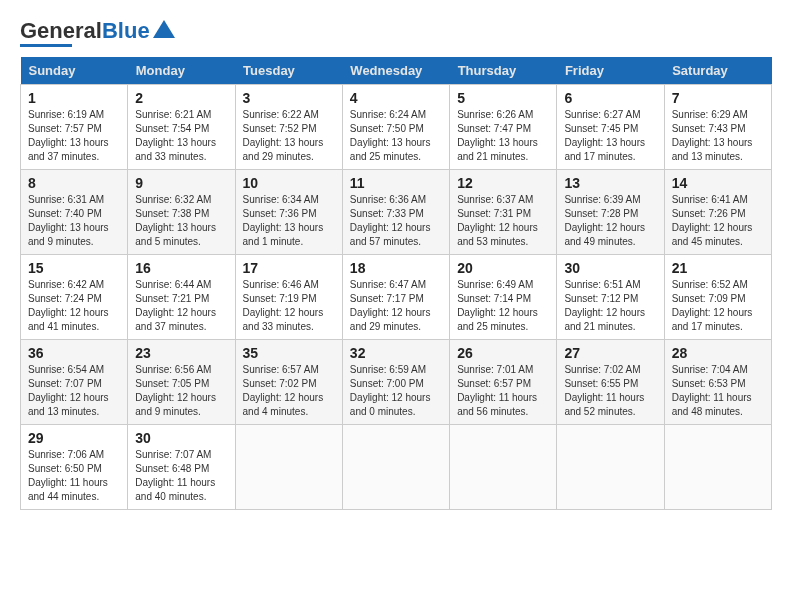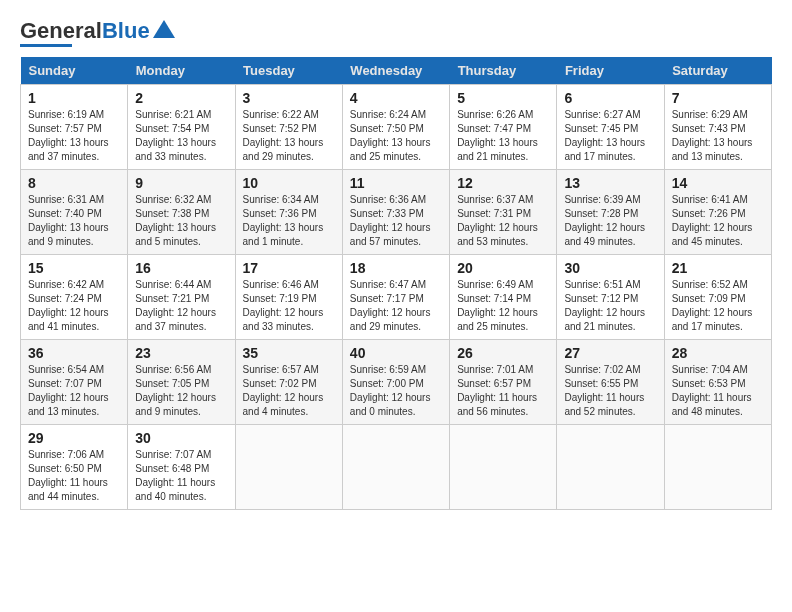--- a/index.html
+++ b/index.html
@@ -221,21 +221,21 @@
       </td>
         <td>
         <span class="day-num">23</span>
         <span class="cell-info">Sunrise: 6:56 AM<br>Sunset: 7:05 PM<br>Daylight: 12 hours and 9 minutes.</span>
       </td>
         <td>
         <span class="day-num">35</span>
         <span class="cell-info">Sunrise: 6:57 AM<br>Sunset: 7:02 PM<br>Daylight: 12 hours and 4 minutes.</span>
       </td>
         <td>
-        <span class="day-num">40</span>
+        <span class="day-num">32</span>
         <span class="cell-info">Sunrise: 6:59 AM<br>Sunset: 7:00 PM<br>Daylight: 12 hours and 0 minutes.</span>
       </td>
         <td>
         <span class="day-num">26</span>
         <span class="cell-info">Sunrise: 7:01 AM<br>Sunset: 6:57 PM<br>Daylight: 11 hours and 56 minutes.</span>
       </td>
         <td>
         <span class="day-num">27</span>
         <span class="cell-info">Sunrise: 7:02 AM<br>Sunset: 6:55 PM<br>Daylight: 11 hours and 52 minutes.</span>
       </td>

